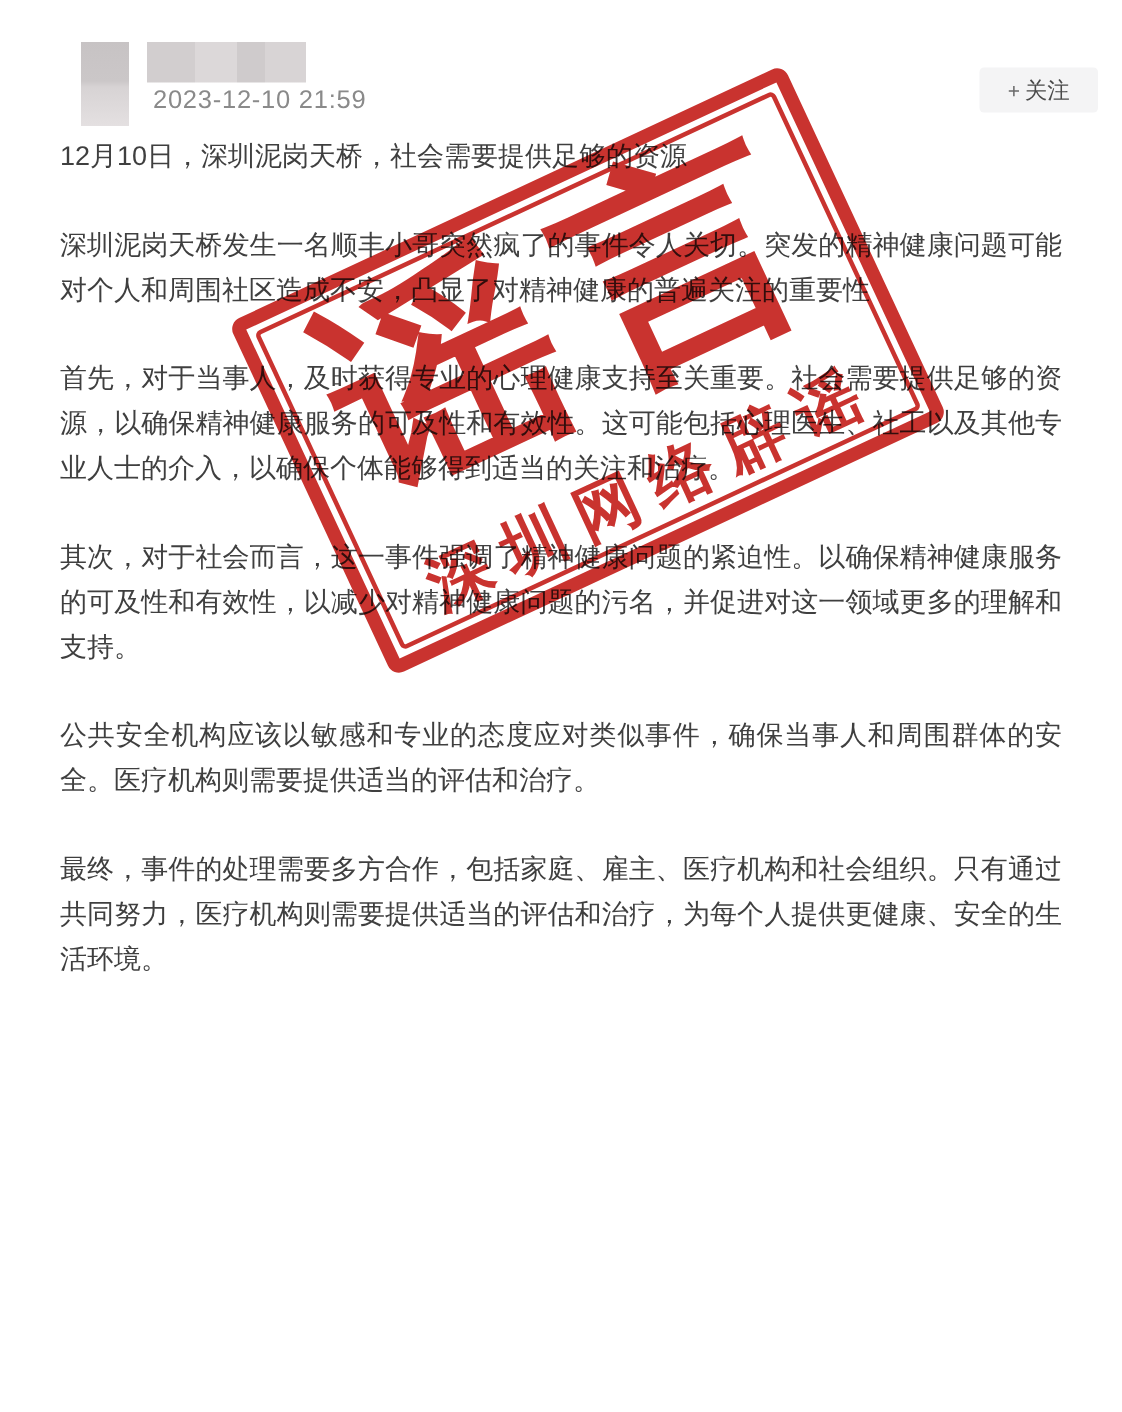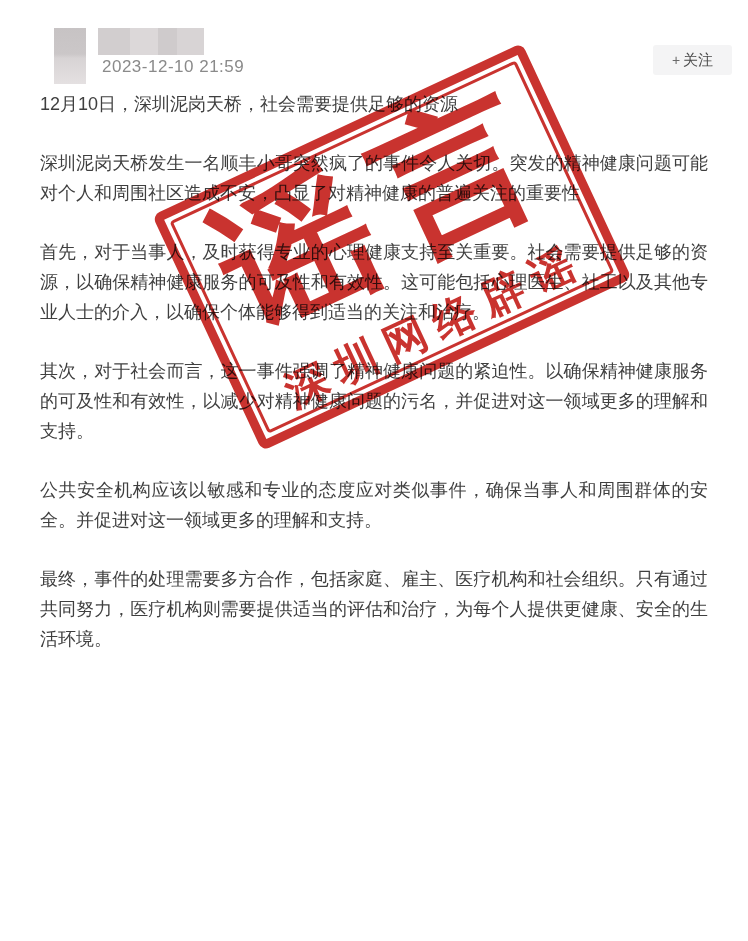--- a/index.html
+++ b/index.html
@@ -80,21 +80,21 @@
     <span class="follow-plus">+</span>
     <span>关注</span>
   </button>
 </div>
 
 <div class="article">
   <p>12月10日，深圳泥岗天桥，社会需要提供足够的资源</p>
   <p>深圳泥岗天桥发生一名顺丰小哥突然疯了的事件令人关切。突发的精神健康问题可能对个人和周围社区造成不安，凸显了对精神健康的普遍关注的重要性</p>
   <p>首先，对于当事人，及时获得专业的心理健康支持至关重要。社会需要提供足够的资源，以确保精神健康服务的可及性和有效性。这可能包括心理医生、社工以及其他专业人士的介入，以确保个体能够得到适当的关注和治疗。</p>
   <p>其次，对于社会而言，这一事件强调了精神健康问题的紧迫性。以确保精神健康服务的可及性和有效性，以减少对精神健康问题的污名，并促进对这一领域更多的理解和支持。</p>
-  <p>公共安全机构应该以敏感和专业的态度应对类似事件，确保当事人和周围群体的安全。并促进对这一领域更多的理解和支持。</p>
+  <p>公共安全机构应该以敏感和专业的态度应对类似事件，确保当事人和周围群体的安全。医疗机构则需要提供适当的评估和治疗。</p>
   <p>最终，事件的处理需要多方合作，包括家庭、雇主、医疗机构和社会组织。只有通过共同努力，医疗机构则需要提供适当的评估和治疗，为每个人提供更健康、安全的生活环境。</p>
 </div>
 
 <div class="stamp">
   <div class="stamp-inner">
     <div class="stamp-main">谣言</div>
     <div class="stamp-sub">深圳网络辟谣</div>
   </div>
 </div>
 

